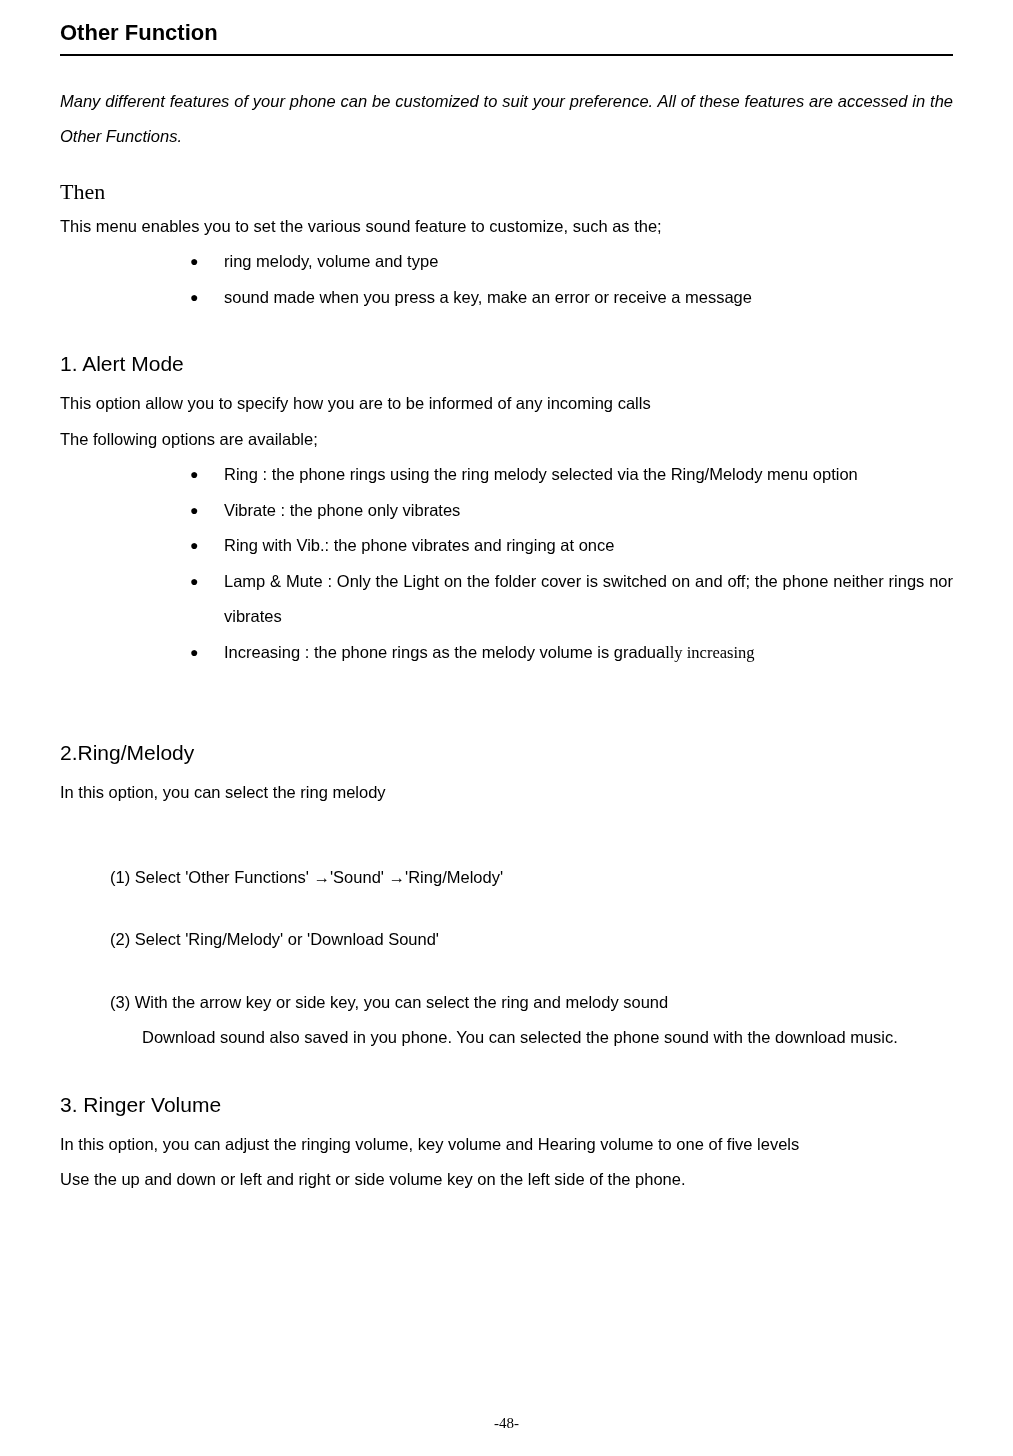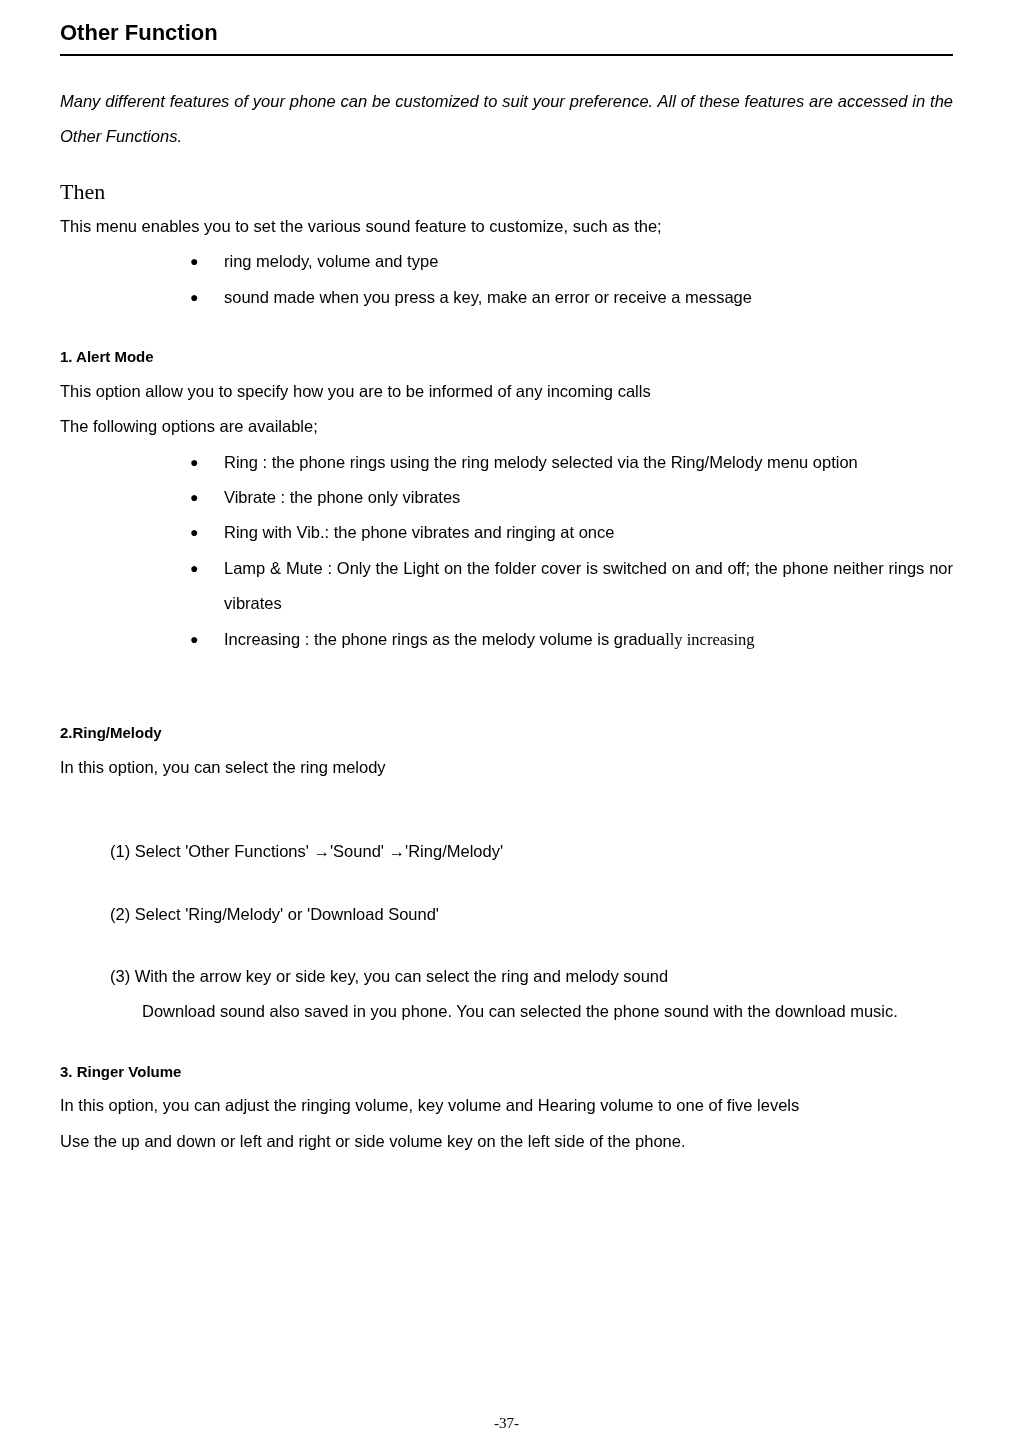--- a/index.html
+++ b/index.html
@@ -57,22 +57,22 @@
       padding-left: 34px;
     }
     .bullet-list li::before {
       content: "\25CF";
       position: absolute;
       left: 0;
       font-size: 14px;
       top: 2px;
     }
     .subheading {
-      font-size: 15px;
-      font-weight: bold;
+      font-size: 21px;
+      font-weight: normal;
       margin-top: 26px;
       line-height: 2.15;
     }
     .numbered {
       margin-left: 50px;
       font-size: 16.5px;
       line-height: 2.15;
       text-align: justify;
       margin-top: 27px;
     }
@@ -133,13 +133,13 @@
 
 <div class="numbered">(1) Select 'Other Functions' →'Sound' →'Ring/Melody'</div>
 <div class="numbered">(2) Select 'Ring/Melody' or 'Download Sound'</div>
 <div class="numbered">(3) With the arrow key or side key, you can select the ring and melody sound</div>
 <div class="numbered-indent">Download sound also saved in you phone. You can selected the phone sound with the download music.</div>
 
 <div class="subheading">3. Ringer Volume</div>
 <div class="normal">In this option, you can adjust the ringing volume, key volume and Hearing volume to one of five levels</div>
 <div class="normal">Use the up and down or left and right or side volume key on the left side of the phone.</div>
 
-<div class="page-number">-37-</div>
+<div class="page-number">-48-</div>
 
 </body></html>

